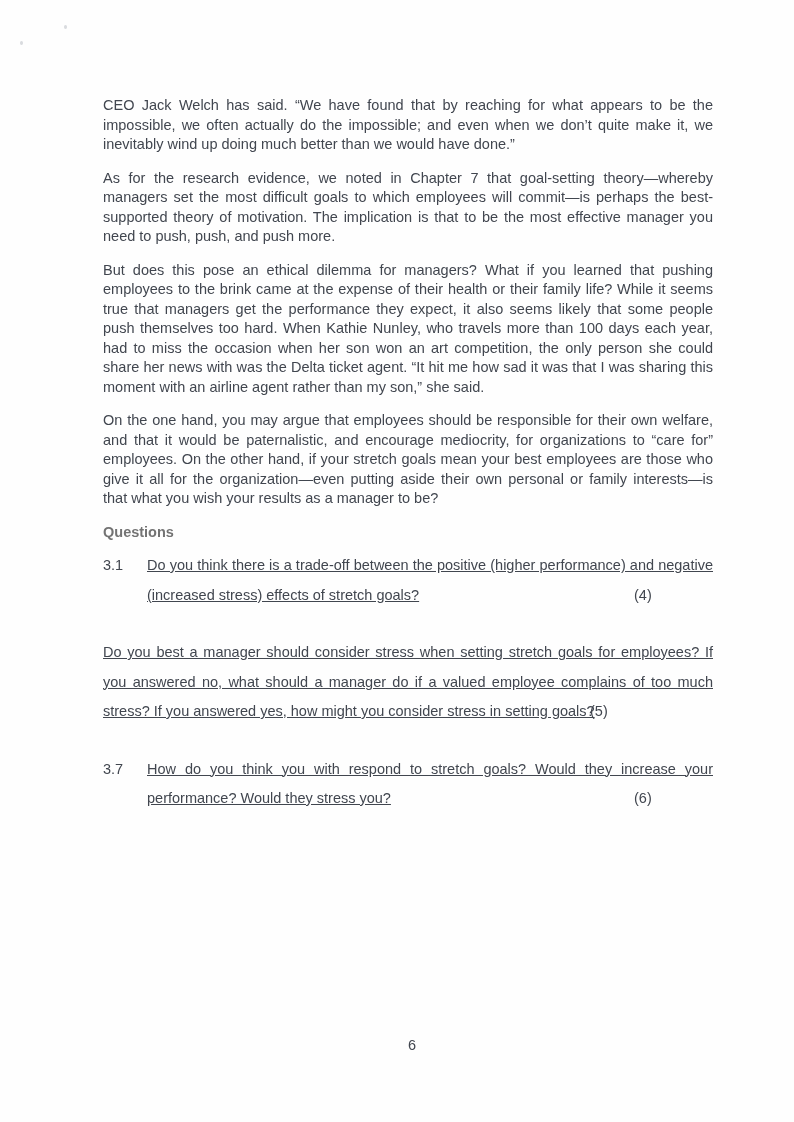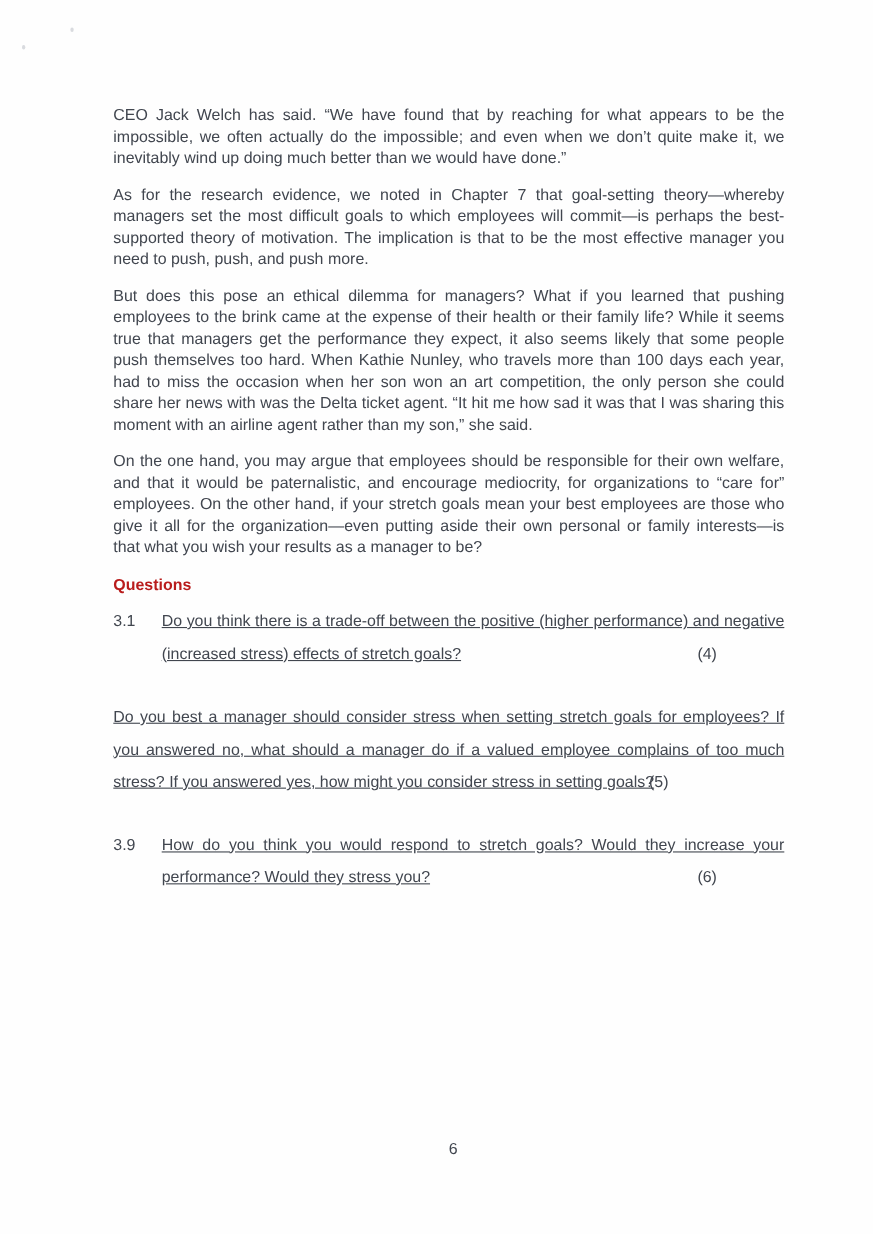--- a/index.html
+++ b/index.html
@@ -34,21 +34,21 @@
     line-height: 19.5px;
   }
   p.para {
     margin: 0 0 14px 0;
     text-align: justify;
   }
   .q-heading {
     font-size: 14.5px;
     line-height: 19.5px;
     font-weight: bold;
-    color: #b91c1c;
+    color: #737373;
     margin: 9px 0 9px 0;
   }
   .question {
     display: flex;
     line-height: 29.5px;
     margin-bottom: 28px;
     justify-content: space-between;
   }
   .q-num {
     width: 44px;
@@ -104,23 +104,23 @@
     </div>
 
     <div class="question">
       <div class="q-body">
         <span class="q-text">Do you best a manager should consider stress when setting stretch goals for employees? If you answered no, what should a manager do if a valued employee complains of too much stress? If you answered yes, how might you consider stress in setting goals?</span>
         <span class="q-marks">(5)</span>
       </div>
     </div>
 
     <div class="question">
-      <div class="q-num">3.9</div>
+      <div class="q-num">3.7</div>
       <div class="q-body">
-        <span class="q-text">How do you think you would respond to stretch goals? Would they increase your performance? Would they stress you?</span>
+        <span class="q-text">How do you think you with respond to stretch goals? Would they increase your performance? Would they stress you?</span>
         <span class="q-marks">(6)</span>
       </div>
     </div>
 
   </div>
 
   <div class="page-number">6</div>
 
 </div>
 

